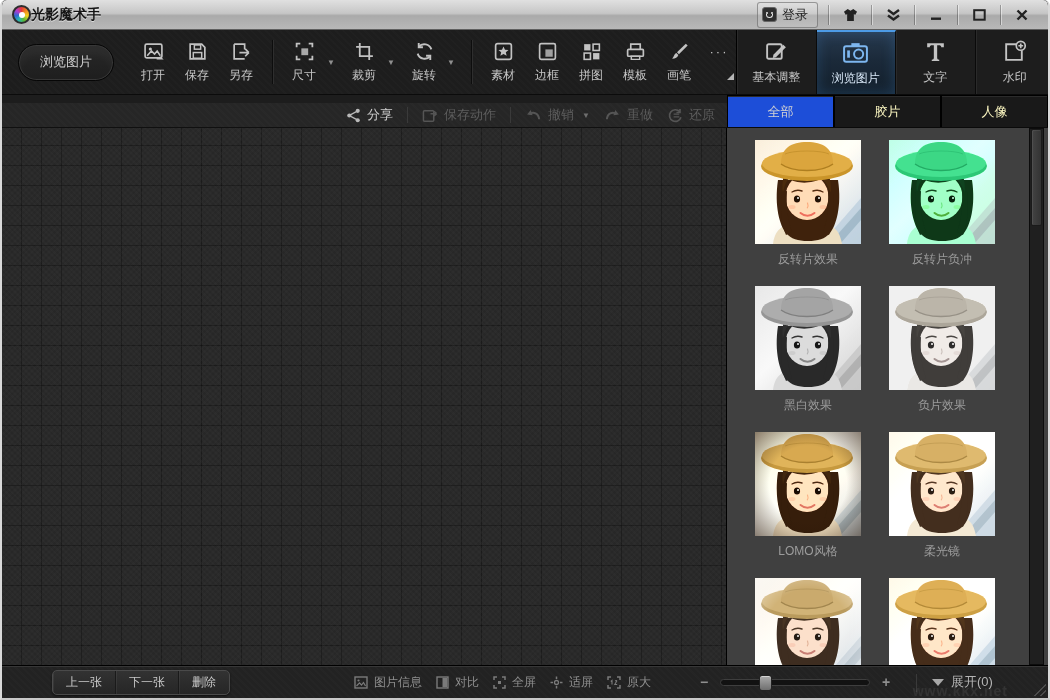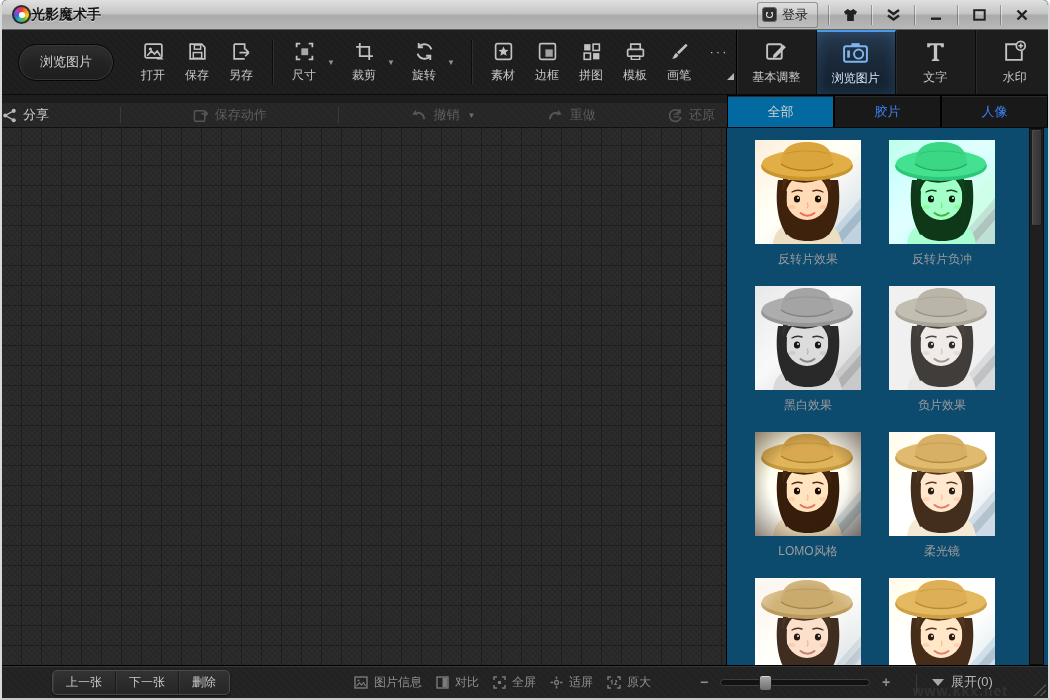--- a/index.html
+++ b/index.html
@@ -72,46 +72,46 @@
   .mode-tab svg { color:#c4c4c4; }
   .mode-tab.active {
     background:linear-gradient(180deg,#27394e,#1b2a3a 45%,#131f2b);
     border-top:2px solid #4d9be6; box-shadow:inset 0 0 14px rgba(77,155,230,.25);
     color:#d9e8f8; }
   .mode-tab.active svg { color:#7db6ef; }
 
   
   .second-row { height:33px; display:flex; }
   .action-bar { flex:0 0 725px; background:#262626; border-bottom:1px solid #101010;
-    display:flex; align-items:center; justify-content:space-between; gap:22px; padding-right:12px;
+    display:flex; align-items:center; justify-content:flex-end; gap:14px; padding-right:12px;
     background-image:repeating-linear-gradient(45deg, rgba(255,255,255,.012) 0 2px, transparent 2px 5px);margin-top:8px; }
   .act { display:flex; align-items:center; gap:6px; font-size:13px; }
   .act svg { display:block; }
   .act.enabled { color:#cdcdcd; } .act.enabled svg { color:#b9b9b9; }
   .act.disabled { color:#5d5d5d; } .act.disabled svg { color:#555; }
   .act-sep { width:1px; height:16px; background:#3a3a3a; }
   .act .dd { font-size:8px; color:#6e6e6e; margin-left:2px; }
 
   .panel-tabs { flex:1; display:flex; background:#141414; border-bottom:1px solid #0a0a0a; }
   .panel-tab { flex:1; display:flex; align-items:center; justify-content:center; font-size:13px;
-    color:#3b82f6; background:#191919; border:1px solid #000; border-bottom:none;
+    color:#fef9c3; background:#191919; border:1px solid #000; border-bottom:none;
     box-shadow:inset 0 1px 0 #2b2b2b; }
-  .panel-tab.active { background:#0369a1; color:#d2d2d2; }
+  .panel-tab.active { background:#1d4ed8; color:#d2d2d2; }
 
   
   .mid-row { height:537px; display:flex; }
   .canvas {
     flex:0 0 725px; border-right:1px solid #000;
     background:
       repeating-linear-gradient(45deg, rgba(255,255,255,.016) 0 2px, transparent 2px 4px),
       repeating-linear-gradient(135deg, rgba(255,255,255,.012) 0 2px, transparent 2px 4px),
       repeating-linear-gradient(90deg, transparent 0 19px, rgba(0,0,0,.30) 19px 20px),
       repeating-linear-gradient(0deg, transparent 0 19px, rgba(0,0,0,.30) 19px 20px),
       #272727; }
-  .panel { flex:1; position:relative; background:#0c4a6e; overflow:hidden; }
+  .panel { flex:1; position:relative; background:#404040; overflow:hidden; }
   .effects-grid { position:absolute; left:28px; top:12px; display:grid;
     grid-template-columns:106px 106px; column-gap:28px; }
   .fx-cell { width:106px; height:146px; display:flex; flex-direction:column; align-items:center; }
   .fx-thumb { position:relative; width:106px; height:104px; overflow:hidden; background:#000; }
   .fx-thumb svg.portrait { display:block; width:106px; height:104px; }
   .fx-label { margin-top:7px; font-size:12px; color:#9c9c9c; }
 
   .fx-reversal svg { filter:saturate(1.45) contrast(1.08) brightness(1.02); }
   .fx-crossprocess svg { filter:sepia(.35) hue-rotate(95deg) saturate(1.8) contrast(1.05); }
   .fx-bw svg { filter:grayscale(1) contrast(1.05); }

